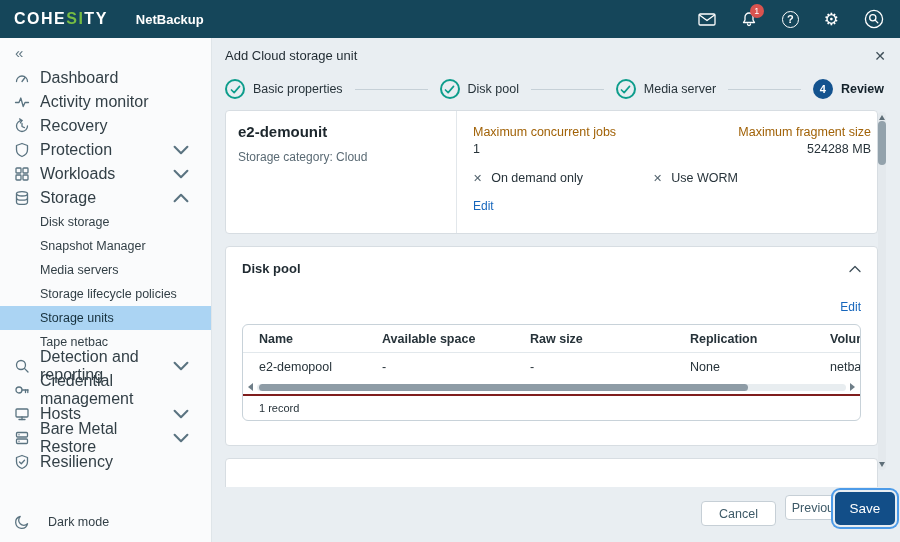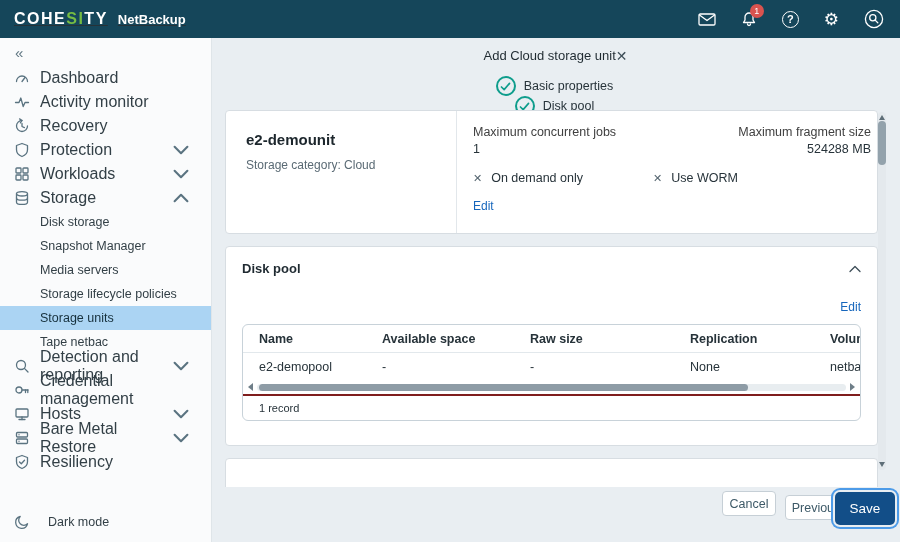--- a/index.html
+++ b/index.html
@@ -1,21 +1,21 @@
 <!DOCTYPE html>
 <html><head>
 <meta charset="utf-8">
 <style>
   html,body{margin:0;padding:0;background:#fff;}
   body{font-family:"Liberation Sans",sans-serif;}
   .app{position:relative;width:900px;height:542px;background:#E9EEF2;overflow:hidden;color:#263238;font-size:13px;}
 
   
   .topbar{position:absolute;top:0;left:0;width:100%;height:38px;background:#15465A;display:flex;align-items:center;justify-content:space-between;padding:0 16px 0 14px;box-sizing:border-box;}
-  .brand{display:flex;align-items:center;gap:10px;text-decoration:underline;}
+  .brand{display:flex;align-items:center;gap:28px;}
   .logo{color:#fff;font-weight:700;font-size:16px;letter-spacing:1.5px;}
   .logo .si{color:#76BC43;}
   .product{color:#fff;font-weight:700;font-size:13px;}
   .topbar-right{display:flex;align-items:center;gap:25px;}
   .tb-icon{color:#fff;display:flex;align-items:center;justify-content:center;cursor:pointer;position:relative;}
   .badge{position:absolute;top:-7px;left:9px;min-width:14px;height:14px;border-radius:8px;background:#D9534F;color:#fff;font-size:9px;display:flex;align-items:center;justify-content:center;padding:0 2px;box-sizing:border-box;}
   .help-circle{width:17px;height:17px;border-radius:50%;border:1.5px solid #fff;font-size:11px;font-weight:700;display:flex;align-items:center;justify-content:center;box-sizing:border-box;}
   .gear{font-size:17px;line-height:1;}
 
   svg.ic{fill:none;stroke:currentColor;stroke-width:1.3;stroke-linecap:round;stroke-linejoin:round;}
@@ -26,45 +26,45 @@
   .nav-item{height:24px;display:flex;align-items:center;padding:0 12px 0 14px;font-size:16px;color:#323F46;cursor:pointer;}
   .nav-item svg.ic{width:16px;height:16px;margin-right:10px;color:#5A7380;flex:none;}
   .chev-side{margin-left:auto;width:9px;height:6px;color:#7C909B;flex:none;}
   .sub-item{height:24px;display:flex;align-items:center;padding-left:40px;font-size:12.5px;color:#323F46;cursor:pointer;}
   .sub-item.selected{background:#ABD4F3;color:#16303C;}
   .darkmode{position:absolute;left:14px;bottom:12px;display:flex;align-items:center;gap:18px;color:#323F46;font-size:12.5px;cursor:pointer;}
   .darkmode svg.ic{width:16px;height:16px;color:#5A7380;}
 
   
   .main{position:absolute;top:38px;left:212px;right:0;bottom:0;}
-  .main-header{position:absolute;top:10px;left:13px;right:14px;display:flex;align-items:center;justify-content:center;}
+  .main-header{position:absolute;top:10px;left:13px;right:14px;display:flex;align-items:center;justify-content:space-between;}
   .main-title{font-size:13px;color:#1F2A31;}
   .close-x{font-size:14px;color:#3E4E58;cursor:pointer;line-height:1;}
 
-  .stepper{position:absolute;top:38px;left:13px;right:16px;height:26px;display:flex;align-items:center;flex-direction:column;}
+  .stepper{position:absolute;top:38px;left:13px;right:16px;height:26px;display:flex;align-items:center;}
   .step{display:flex;align-items:center;gap:8px;flex:none;cursor:pointer;}
   .step-circle{width:20px;height:20px;border-radius:50%;border:2px solid #0E9D8C;display:flex;align-items:center;justify-content:center;flex:none;box-sizing:border-box;}
   .step-circle svg{width:11px;height:9px;color:#0E9D8C;}
   .step-circle.active{background:#14538F;border-color:#14538F;color:#fff;font-size:11px;font-weight:700;}
   .step-label{font-size:12.5px;color:#27333A;}
   .step-label.active{font-weight:700;color:#14222B;}
   .step-line{flex:1 1 auto;height:1px;background:#C6D0D7;margin:0 12px;}
 
   .content{position:absolute;top:72px;left:13px;right:22px;bottom:55px;overflow:hidden;display:flex;flex-direction:column;gap:12px;}
   .card{background:#fff;border:1px solid #D7DDE2;border-radius:4px;flex:none;box-sizing:border-box;}
 
   
   .summary-card{height:124px;display:flex;}
-  .sum-left{width:231px;padding:20px;border-right:1px solid #E2E7EB;box-sizing:border-box;flex:none;}
+  .sum-left{width:231px;padding:12px;border-right:1px solid #E2E7EB;box-sizing:border-box;flex:none;}
   .sum-name{font-size:15px;font-weight:700;color:#1C262C;}
   .sum-cat{margin-top:10px;font-size:12px;color:#5A6A74;}
   .sum-right{flex:1;padding:14px 6px 12px 16px;display:flex;}
   .sum-col{width:180px;flex:none;}
   .sum-col2{flex:1;text-align:right;}
-  .sum-label{font-size:12.5px;color:#404040;}
+  .sum-label{font-size:12.5px;color:#a16207;}
   .sum-value{font-size:12.5px;color:#27333A;margin-top:3px;}
   .xrow{display:flex;align-items:center;gap:9px;margin-top:15px;font-size:12.5px;color:#27333A;}
   .xmark{color:#54646E;font-size:11px;line-height:1;}
   .link{color:#1666BC;font-size:12px;cursor:pointer;text-decoration:none;display:inline-block;}
   .sum-edit{margin-top:13px;}
 
   
   .dp-card{height:200px;padding:14px 16px 0;}
   .dp-head{display:flex;align-items:center;justify-content:space-between;}
   .dp-title{font-size:13px;font-weight:700;color:#1F2A31;}
@@ -86,21 +86,21 @@
   .sliver{height:40px;}
 
   
   .vscroll{position:absolute;top:74px;right:14px;width:8px;bottom:72px;background:#E4E9ED;border-radius:4px;}
   .v-up{position:absolute;top:1px;left:1px;width:0;height:0;border:3px solid transparent;border-bottom:5px solid #5E6E78;margin-top:-1px;cursor:pointer;}
   .v-thumb{position:absolute;top:9px;left:0;width:8px;height:44px;background:#93A2AC;border-radius:4px;cursor:grab;}
   .v-down{position:absolute;bottom:0;left:1px;width:0;height:0;border:3px solid transparent;border-top:5px solid #5E6E78;cursor:pointer;}
 
   
   .btn{position:absolute;display:flex;align-items:center;justify-content:center;background:#fff;border:1px solid #C6CFD6;border-radius:4px;font-size:12.5px;color:#3E5A68;height:25px;cursor:pointer;font-family:inherit;box-sizing:border-box;}
-  .btn-cancel{right:124px;bottom:26px;width:54px;}
+  .btn-cancel{right:124px;bottom:16px;width:75px;}
   .btn-prev{right:53px;bottom:22px;width:62px;z-index:1;}
   .btn-save{right:5px;bottom:17px;width:60px;height:33px;background:#124E88;border:none;border-radius:5px;color:#fff;font-size:13.5px;z-index:2;box-shadow:0 0 0 2px #E9EEF2,0 0 0 4px #4D9BE8;}
 </style>
 </head>
 <body>
 
 <div class="app">
 
   <header class="topbar">
     <div class="brand">

